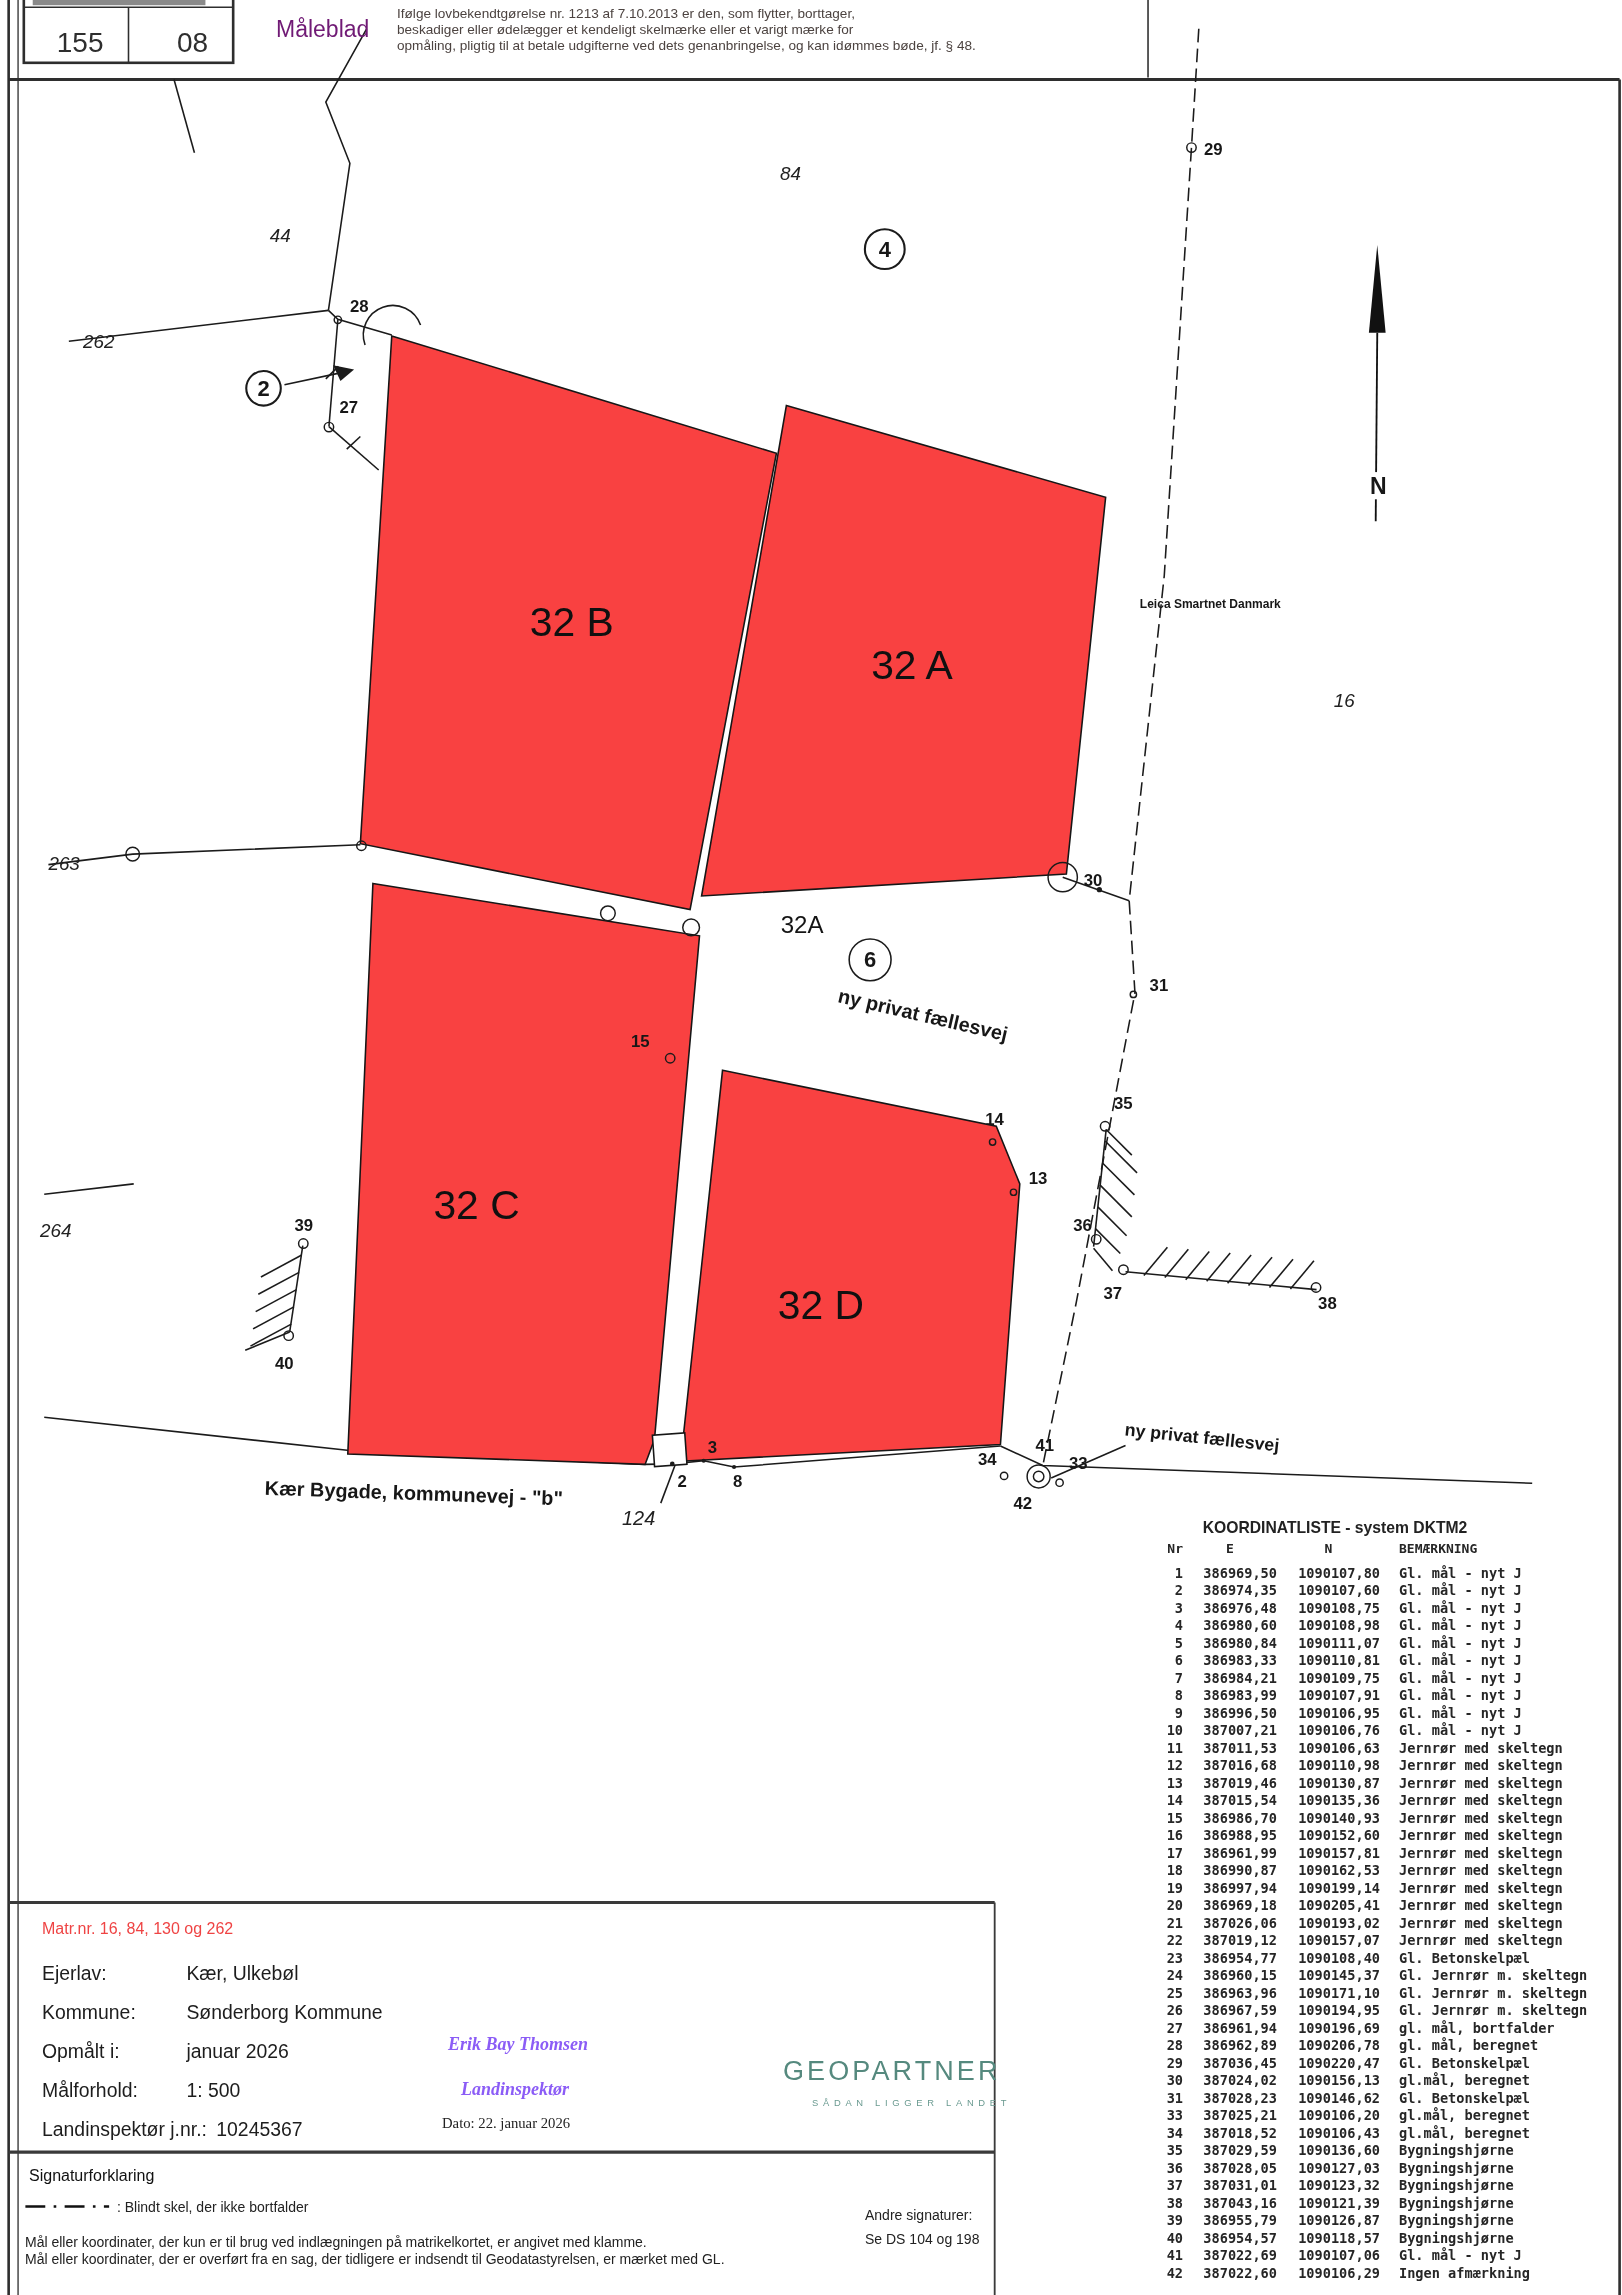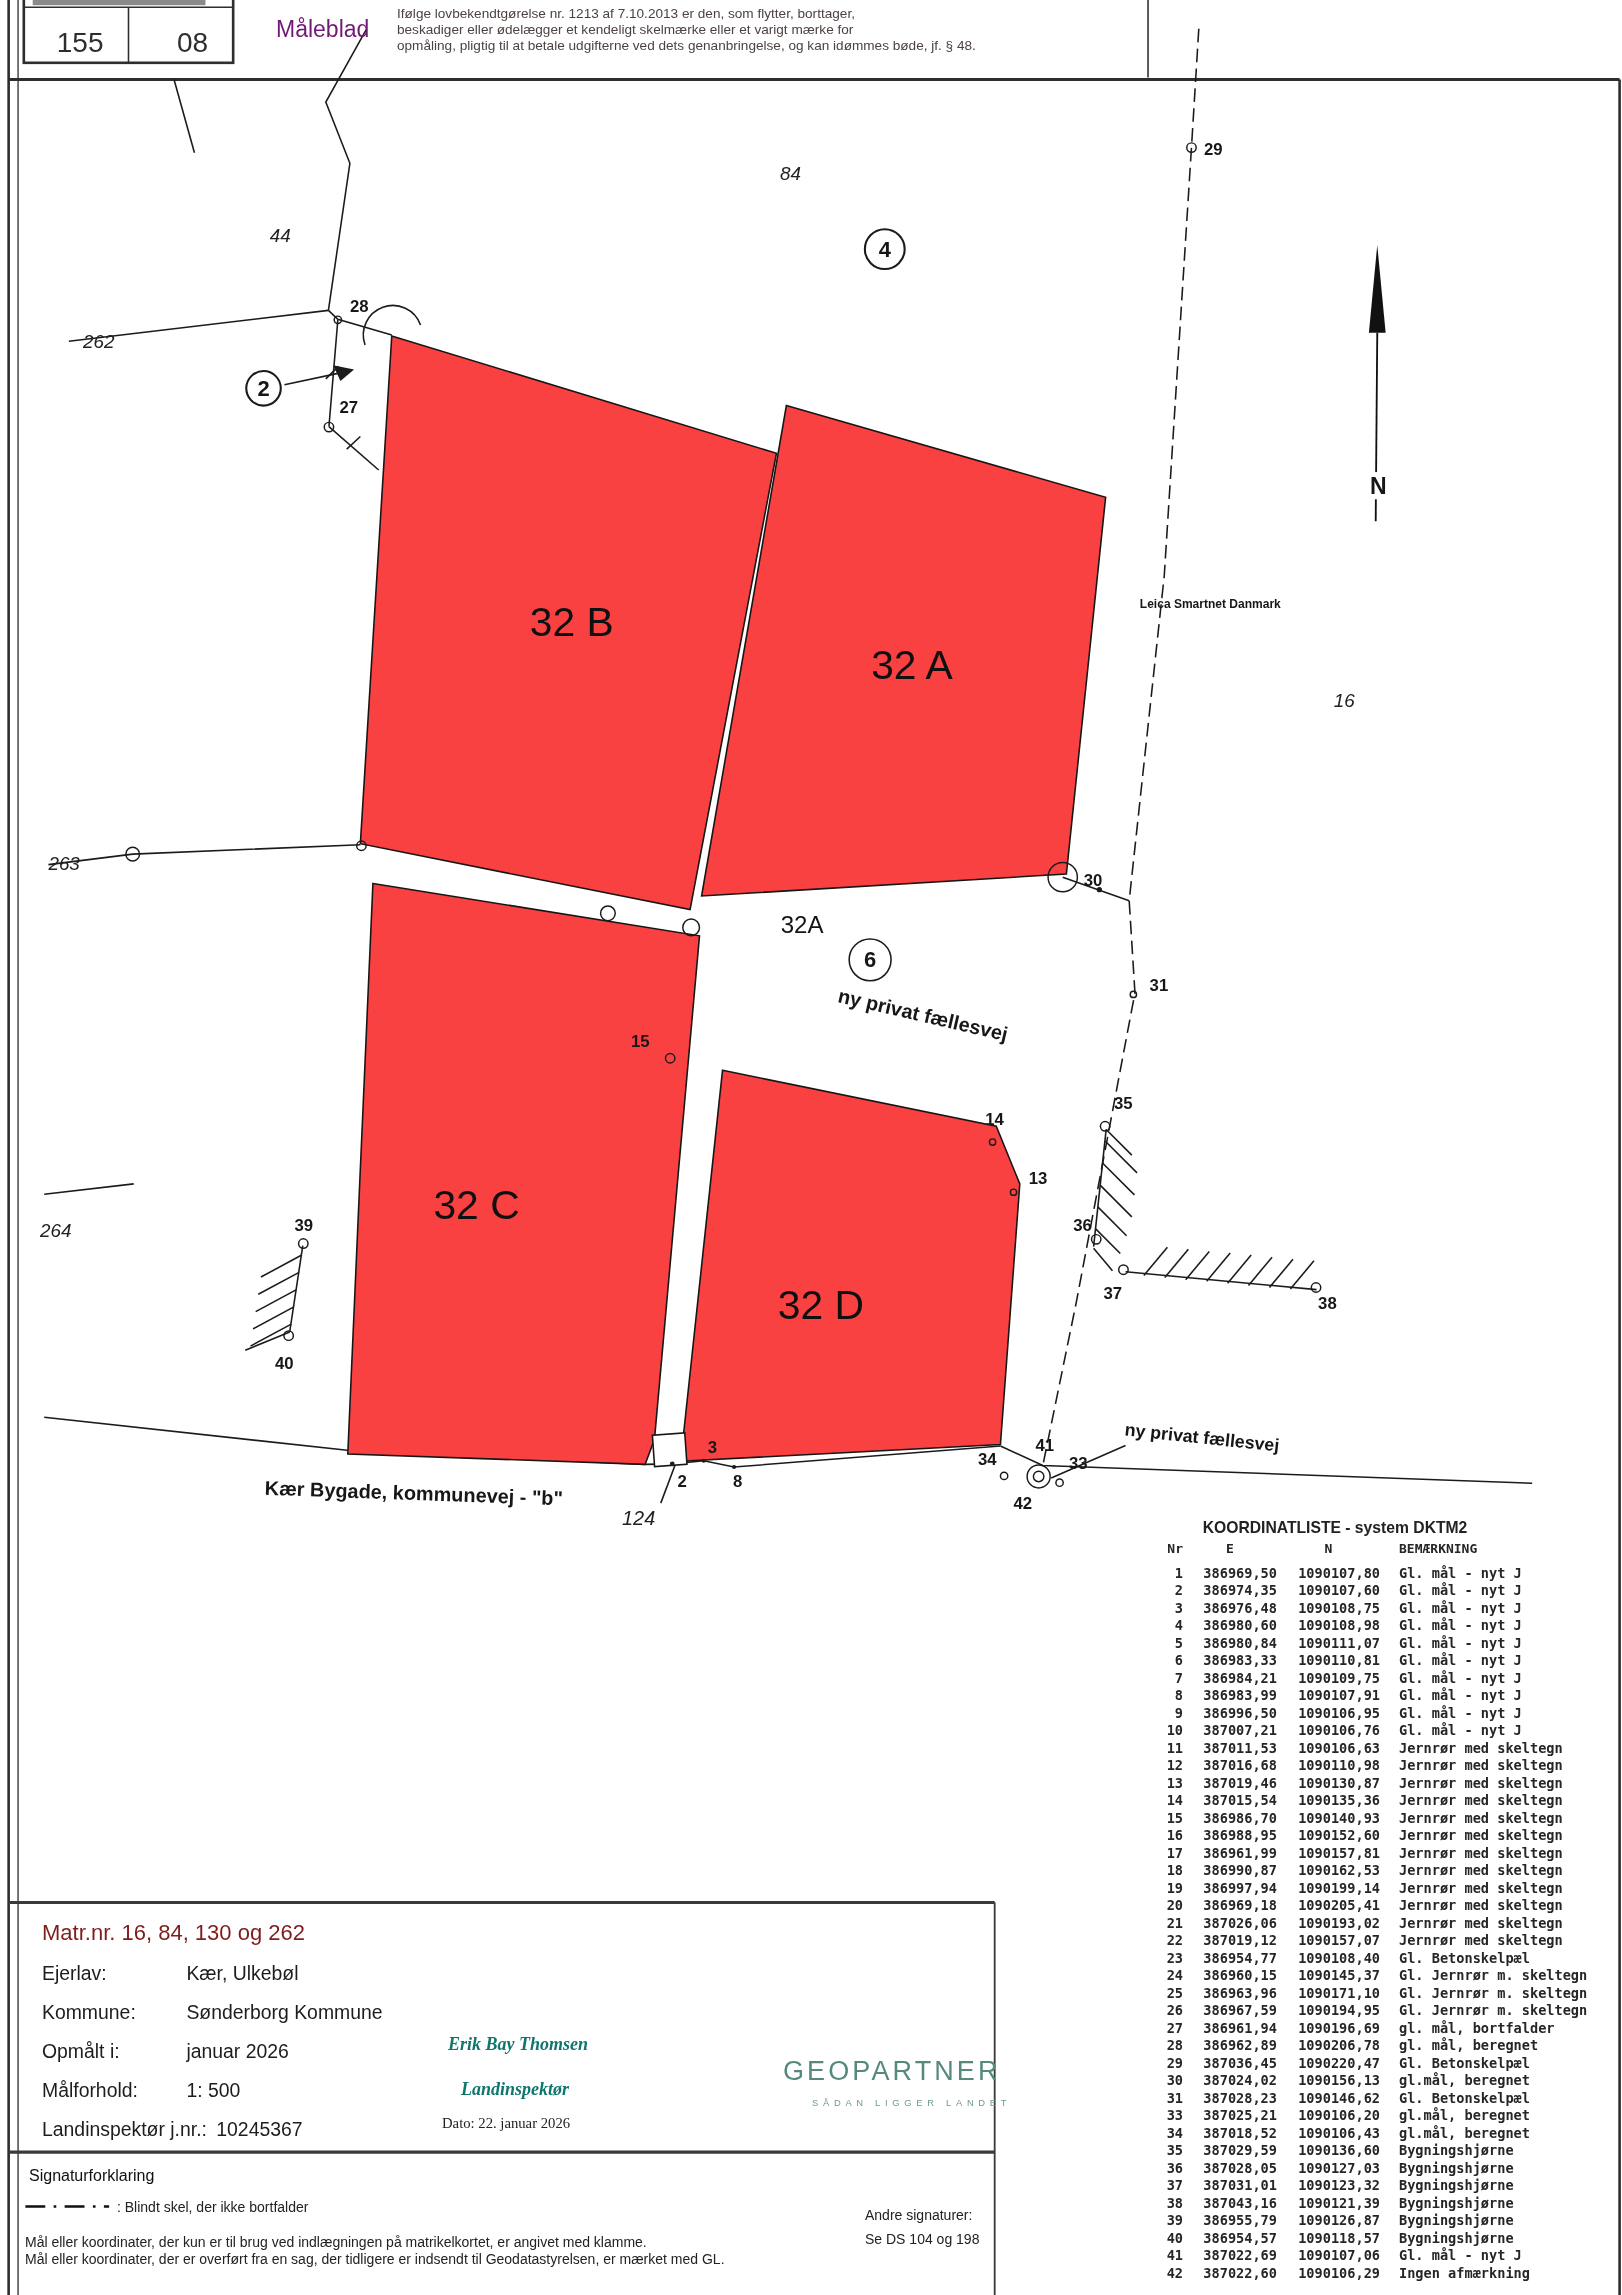--- a/index.html
+++ b/index.html
@@ -24,25 +24,25 @@
   .coord-title{font-size:15.7px;font-weight:700;color:#222;text-align:center;width:366px;}
   .coord-head,.coord-row{display:flex;align-items:center;height:17.5px;
       font-family:"DejaVu Sans Mono",monospace;font-weight:700;font-size:13.6px;color:#262626;}
   .coord-head{font-size:13px;}
   .c-nr{width:31px;text-align:right;}
   .c-e{width:94px;text-align:right;}
   .c-n{width:103px;text-align:right;}
   .c-r{padding-left:19px;text-align:left;white-space:nowrap;}
   .c-ec,.c-nc{text-align:center;}
   .c-ec{width:94px;} .c-nc{width:103px;}
-  .i-matr{font-size:22px;color:#7f1d1d;}
+  .i-matr{font-size:16px;color:#ef4444;}
   .i-row{display:flex;height:39px;align-items:flex-start;font-size:19.4px;color:#1d1d1d;}
   .i-label{min-width:135px;padding-right:9.4px;white-space:nowrap;}
   .i-value{white-space:nowrap;}
-  .sig-name{font-family:"Liberation Serif",serif;font-style:italic;font-weight:700;font-size:18px;color:#0f766e;}
+  .sig-name{font-family:"Liberation Serif",serif;font-style:italic;font-weight:700;font-size:18px;color:#8b5cf6;}
   .sig-date{font-family:"Liberation Serif",serif;font-size:14.7px;color:#222;}
   .logo-main{font-size:27px;letter-spacing:3.1px;font-weight:400;}
   .logo-tag{font-size:9.4px;letter-spacing:4.7px;font-weight:400;}
   .leg-h{font-size:16px;color:#111;}
   .leg-t{font-size:14px;color:#222;white-space:nowrap;}
 </style>
 </head>
 <body>
 
 <div class="page">

